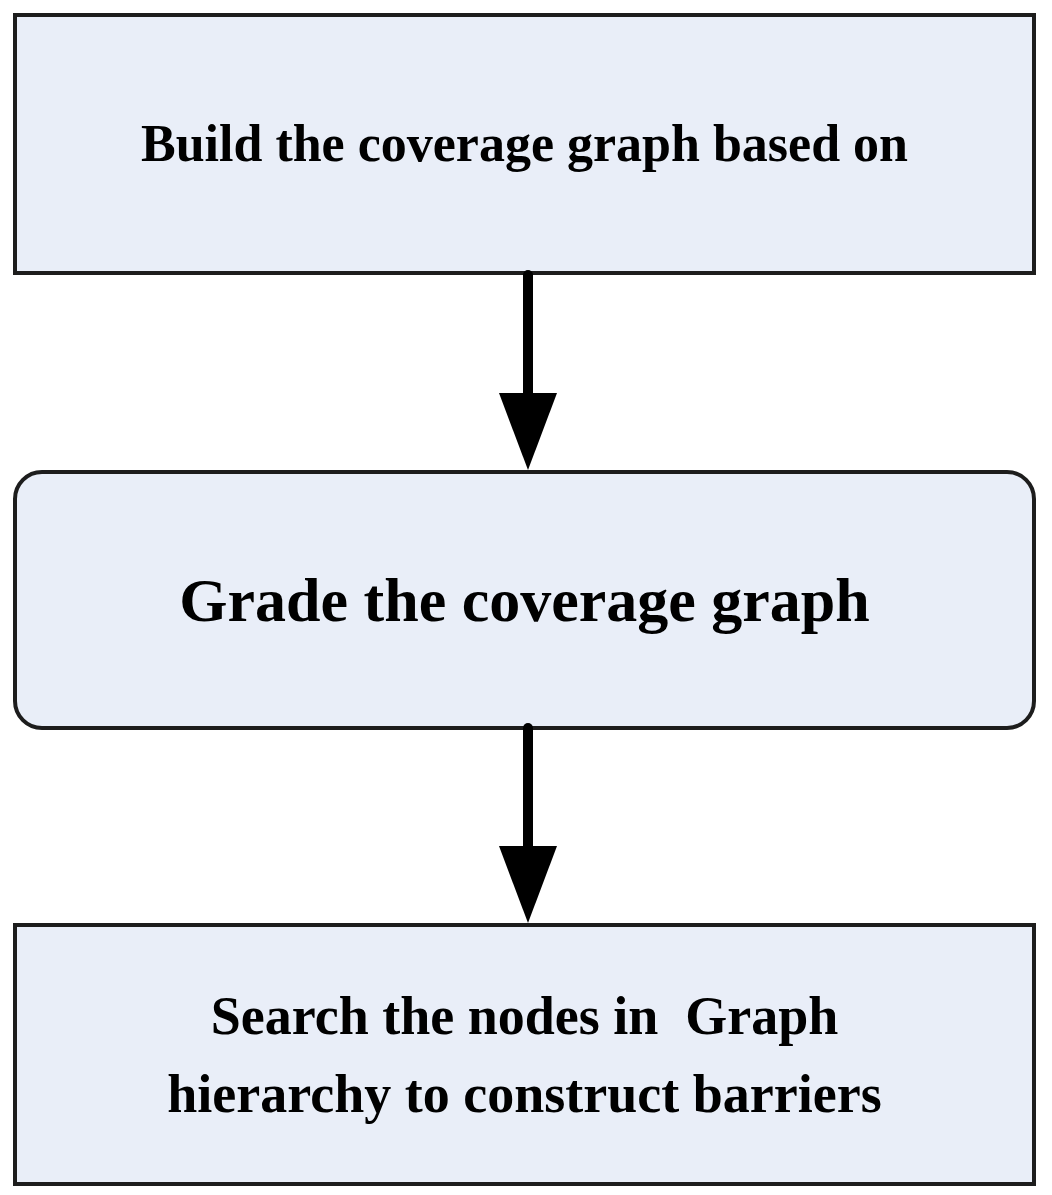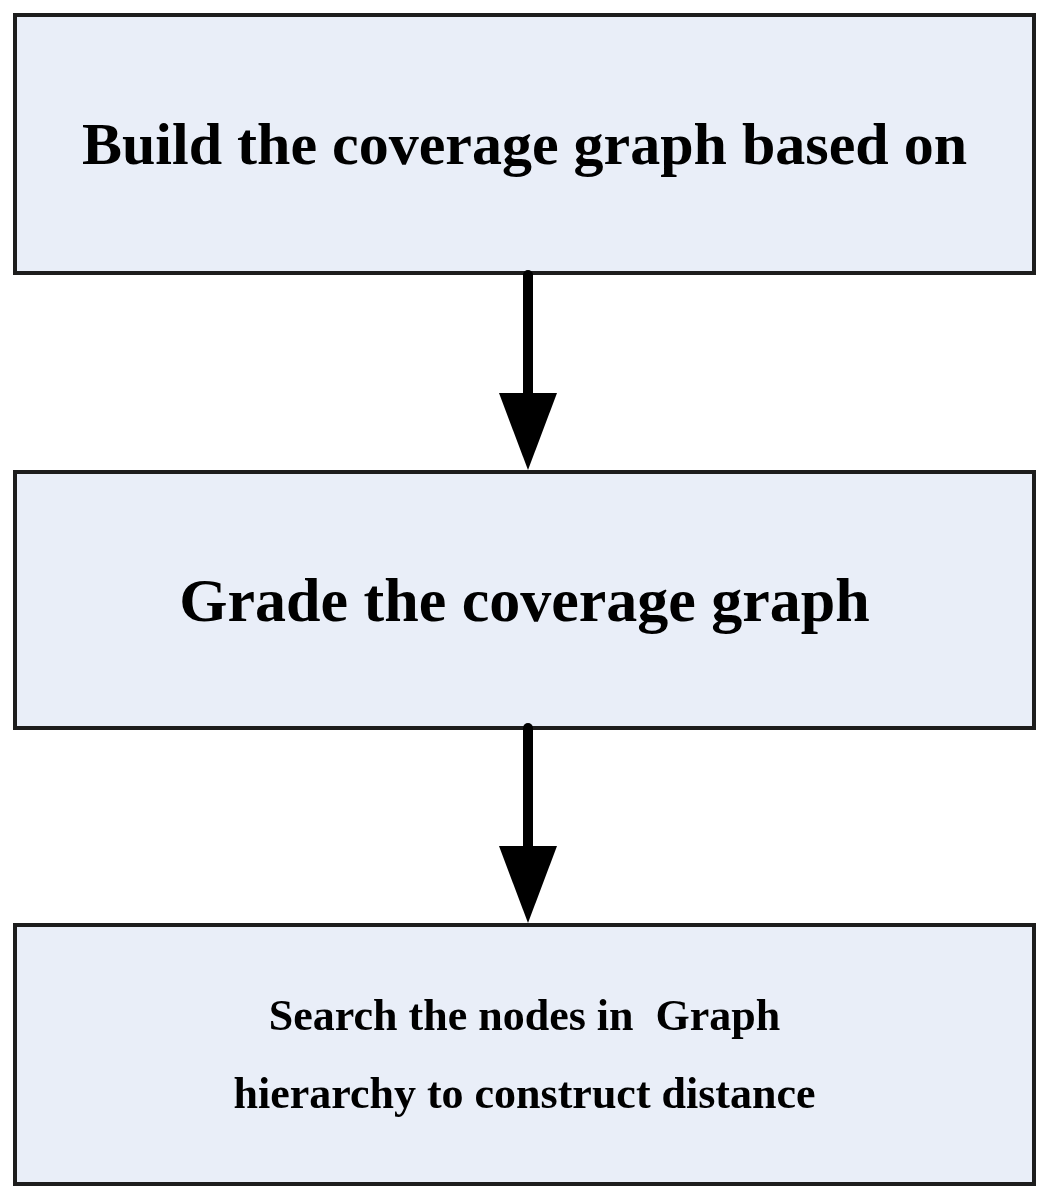--- a/index.html
+++ b/index.html
@@ -22,30 +22,30 @@
     box-sizing: border-box;
     background: var(--box-fill, #e9eef8);
     border: 4px solid var(--box-border, #1d1d1d);
     display: flex;
     flex-direction: column;
     justify-content: center;
     align-items: center;
     text-align: center;
   }
   .step-box.box-1 { top: 13px;  height: 262px; }
-  .step-box.box-2 { top: 470px; height: 260px; }
+  .step-box.box-2 { top: 470px; height: 260px; border-radius: 29px; }
   .step-box.box-3 { top: 923px; height: 263px; }
   .step-line {
     font-weight: bold;
     color: var(--text, #000000);
     white-space: pre;          
   }
-  .box-1 .step-line { font-size: 60px; line-height: 80px; }
+  .box-1 .step-line { font-size: 52px; line-height: 80px; }
   .box-2 .step-line { font-size: 62px; line-height: 80px; }
-  .box-3 .step-line { font-size: 44px; line-height: 78px; text-align: center; }
+  .box-3 .step-line { font-size: 54px; line-height: 78px; text-align: center; }
   .flow-arrow {
     position: absolute;
     left: 498px;
     width: 60px;
     height: 200px;
   }
   .flow-arrow.arrow-1 { top: 270px; }
   .flow-arrow.arrow-2 { top: 723px; }
 </style>
 </head>
@@ -66,16 +66,16 @@
     <div class="step-line">Grade the coverage graph</div>
   </div>
 
   <svg class="flow-arrow arrow-2" viewBox="0 0 60 200" xmlns="http://www.w3.org/2000/svg" aria-hidden="true">
     <line x1="30" y1="5" x2="30" y2="126" stroke-width="10" stroke-linecap="round" stroke="#000000"></line>
     <polygon points="1,123 59,123 30,200" fill="#000000"></polygon>
   </svg>
 
   <div class="step-box box-3">
     <div class="step-line">Search the nodes in  Graph</div>
-    <div class="step-line">hierarchy to construct distance</div>
+    <div class="step-line">hierarchy to construct barriers</div>
   </div>
 
 </div>
 
 </body></html>

